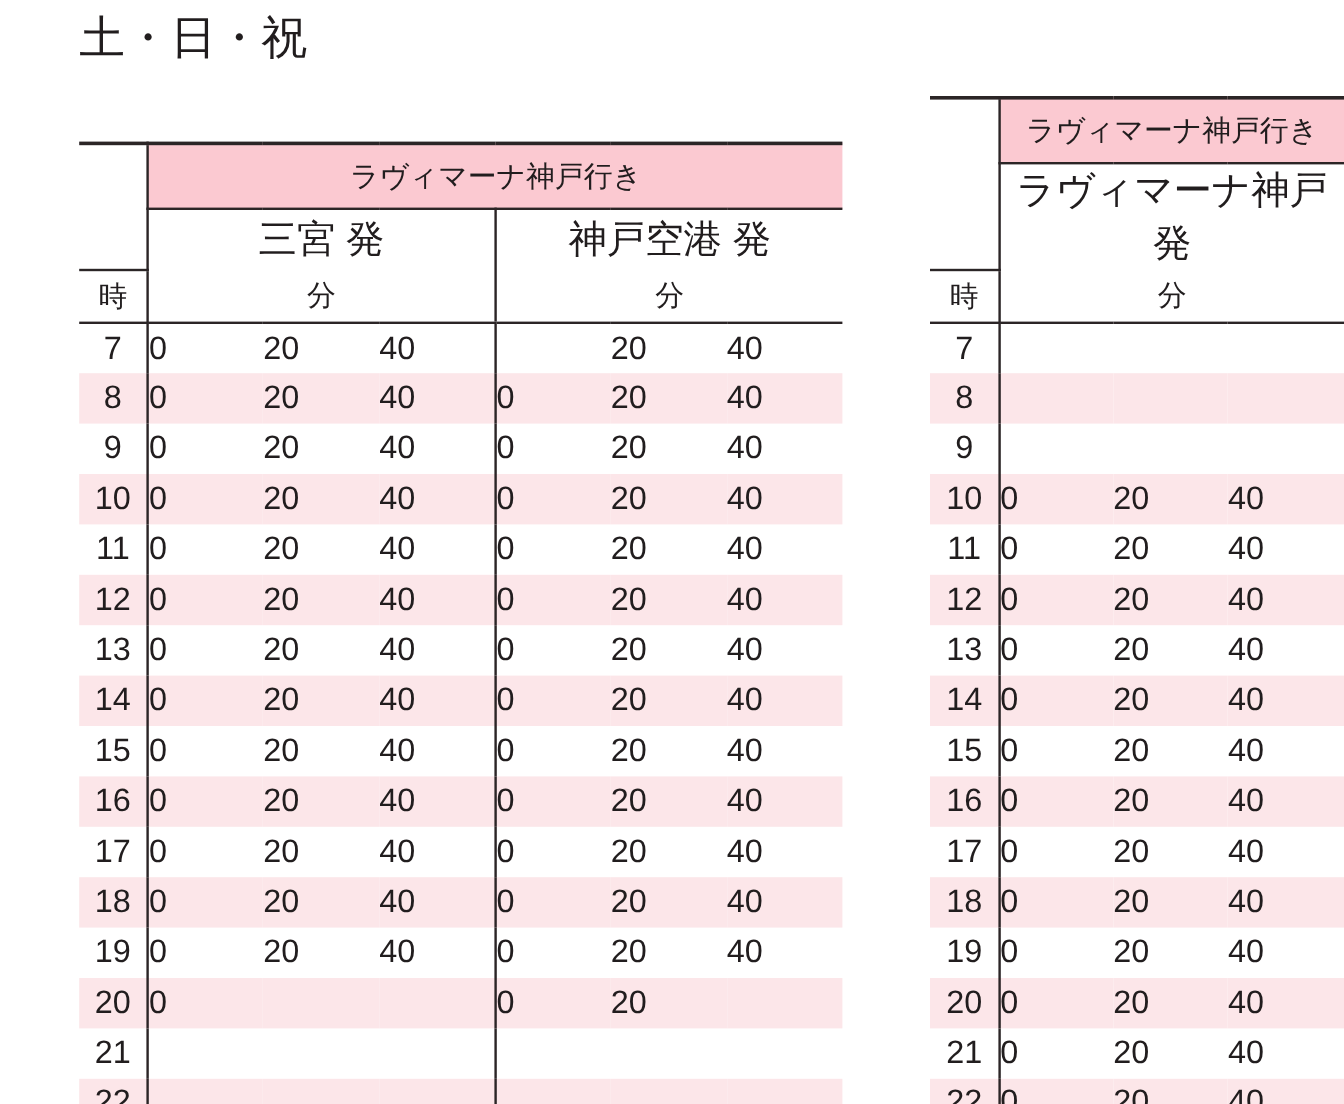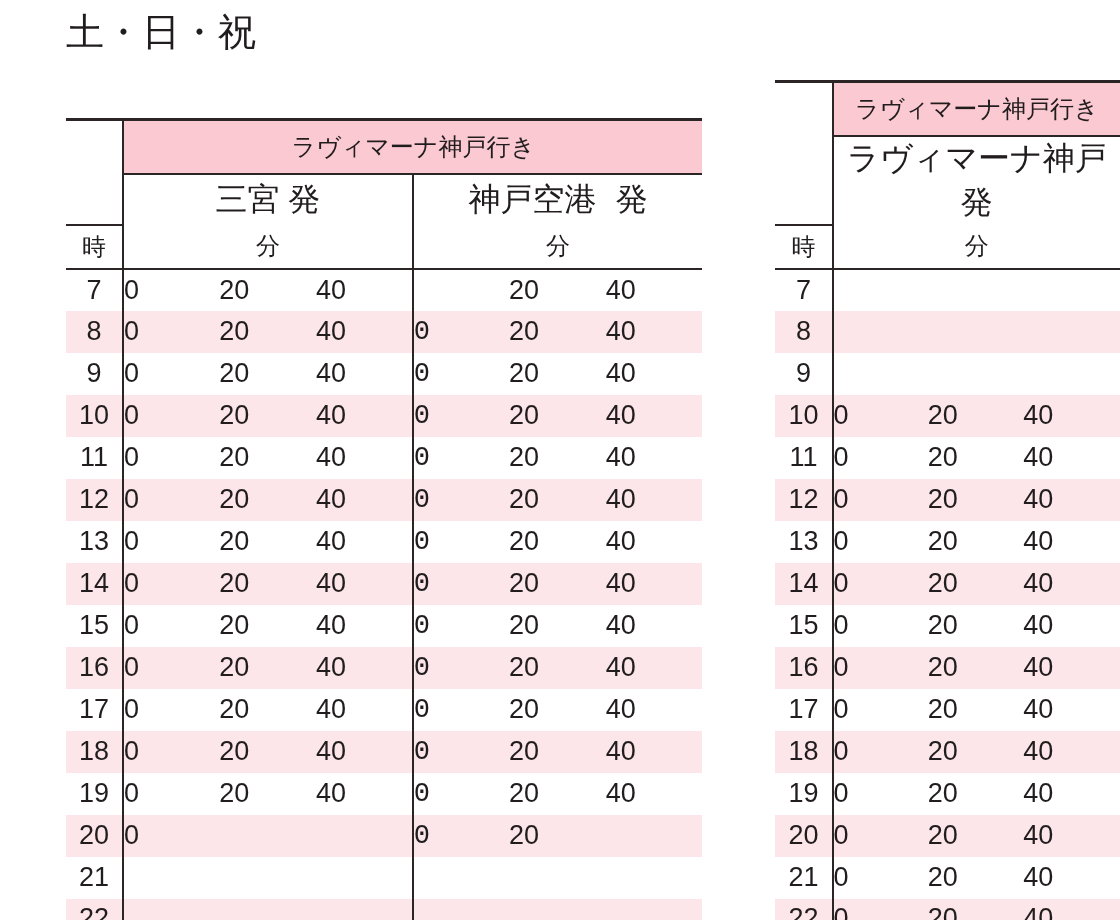--- a/index.html
+++ b/index.html
@@ -39,21 +39,21 @@
     text-align:center;font-size:24px;height:52px;
   }
   tr.departure-row td{
     text-align:center;font-size:32px;height:50px;
   }
   tr.unit-row td{
     border-bottom:2px solid var(--border);
     text-align:center;font-size:24px;height:42px;
   }
   td.hour-head{border-right:2px solid var(--border);}
-  td.group-start{border-left:2px solid var(--border);font-family:Liberation Mono, monospace;}
+  td.group-start{border-left:2px solid var(--border);}
   
   tr.data-row{height:42px;}
   tr.data-row.stripe{background:var(--stripe-pink);}
   td.hour{
     border-right:2px solid var(--border);
     text-align:center;font-size:27px;
   }
   td.min{
     text-align:left;
     padding-left:18px;

